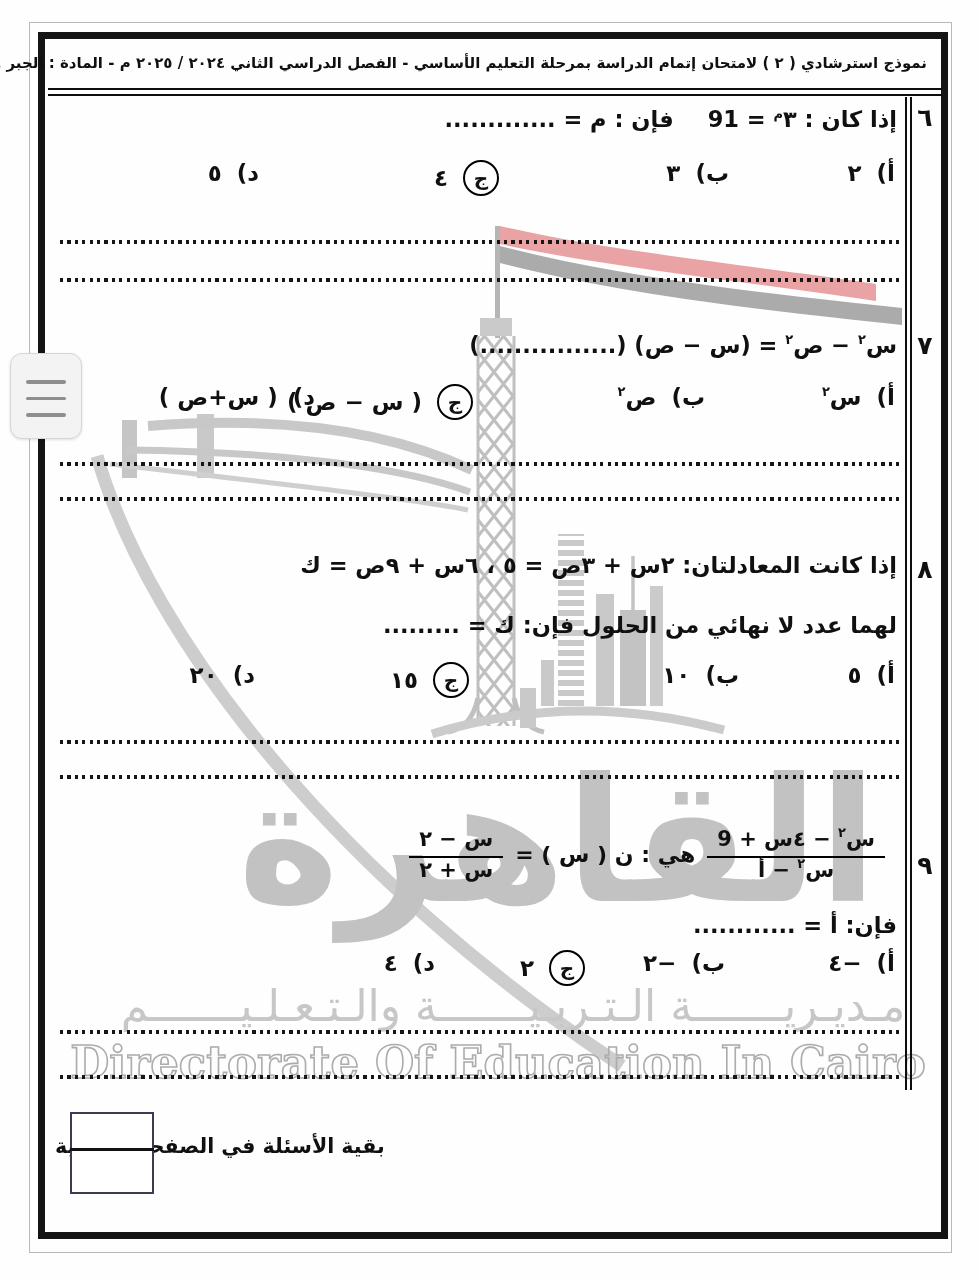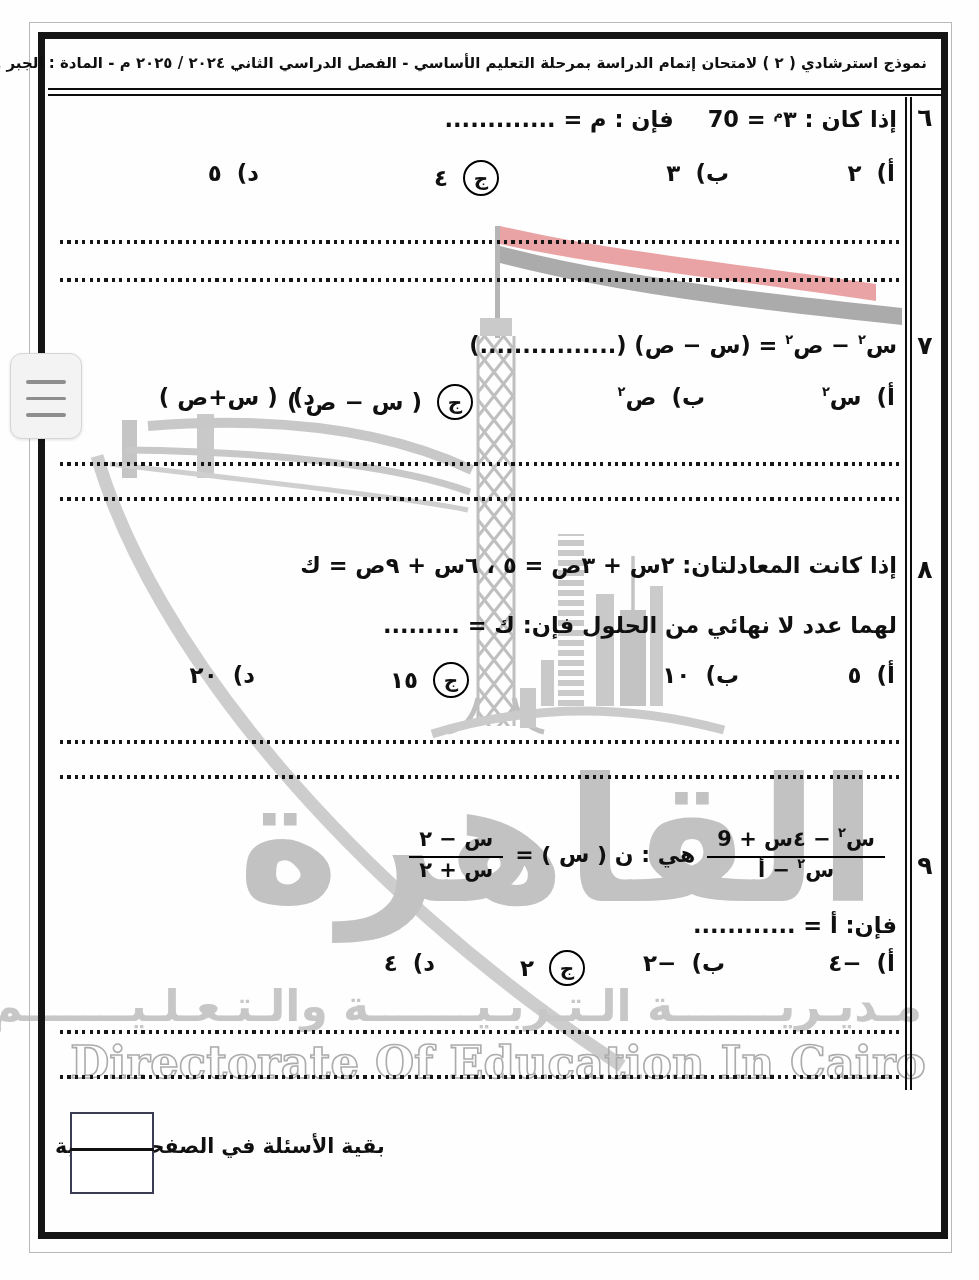--- a/index.html
+++ b/index.html
@@ -30,21 +30,21 @@
   
   .q9line{position:absolute;right:82px;top:826px;display:flex;direction:rtl;align-items:center;font-weight:700;
           font-size:22px;white-space:nowrap;}
   .frac{display:inline-flex;flex-direction:column;align-items:center;margin:0 12px;font-size:21px;font-weight:700;}
   .frac .fn{border-bottom:2.6px solid #000;padding:1px 10px 5px;}
   .frac .fd{padding-top:0;}
   
   .wm-svg{position:absolute;left:0;top:0;z-index:0;}
   .wm-cairo{position:absolute;left:185px;top:756px;width:745px;text-align:center;font-size:172px;font-weight:700;
             color:#c2c2c2;letter-spacing:0.03em;direction:rtl;z-index:0;line-height:1;}
-  .wm-ar{position:absolute;left:44px;top:980px;width:878px;text-align:center;font-size:44px;font-weight:700;
+  .wm-ar{position:absolute;left:74px;top:980px;width:878px;text-align:center;font-size:44px;font-weight:400;
          color:#c7c7c7;direction:rtl;white-space:nowrap;z-index:0;}
   .wm-en{position:absolute;left:58px;top:1036px;width:880px;text-align:center;font-size:45px;font-weight:700;
          font-family:"DejaVu Serif",serif;color:transparent;-webkit-text-stroke:1.6px #acacac;white-space:nowrap;z-index:0;}
   .content{position:absolute;inset:0;z-index:2;}
   
   .fnote{position:absolute;left:55px;right:82px;top:1134px;text-align:left;font-weight:700;font-size:20.5px;direction:rtl;}
   .score-box{position:absolute;left:70px;top:1112px;width:80px;height:78px;border:2px solid #3c3c52;background:#fff;}
   .sbdiv{position:absolute;left:-2px;right:-2px;top:34px;height:3.4px;background:#111;}
   
   .menu-btn{position:absolute;left:10px;top:353px;width:70px;height:84px;background:#f3f3f3;border:1px solid #d6d6d6;
@@ -113,21 +113,21 @@
   <div class="content">
 
     <div class="hdr">
       <span class="ttl">نموذج استرشادي ( ٢ ) لامتحان إتمام الدراسة بمرحلة التعليم الأساسي - الفصل الدراسي الثاني ٢٠٢٤ / ٢٠٢٥ م - المادة : الجبر و الاحتمال</span>
 
     </div>
     <div class="dblh"></div>
     <div class="vrule"></div>
 
     <div class="qnum" style="top:103px;">٦</div>
-    <div class="qline" style="top:106px;"><span>إذا كان : ٣</span><span class="sp">م</span><span> = 70</span><span class="gap">فإن : م = .............</span></div>
+    <div class="qline" style="top:106px;"><span>إذا كان : ٣</span><span class="sp">م</span><span> = 91</span><span class="gap">فإن : م = .............</span></div>
     <div class="choices" style="top:160px;">
       <div class="choice" style="right:2px;">
           <span class="cl">أ)</span>
           <span>٢</span>
         </div>
       <div class="choice" style="right:168px;">
           <span class="cl">ب)</span>
           <span>٣</span>
         </div>
       <div class="choice" style="right:398px;">

